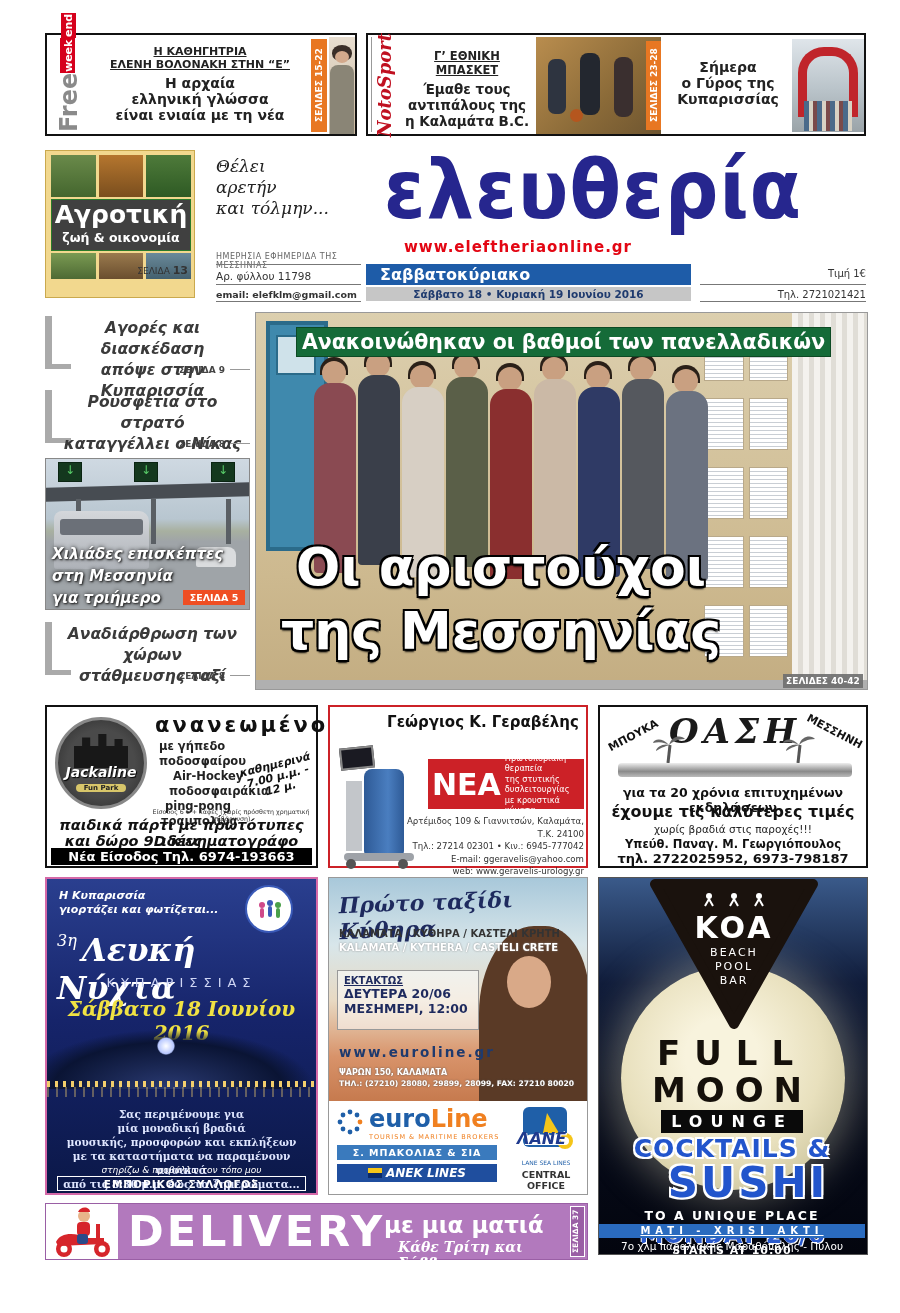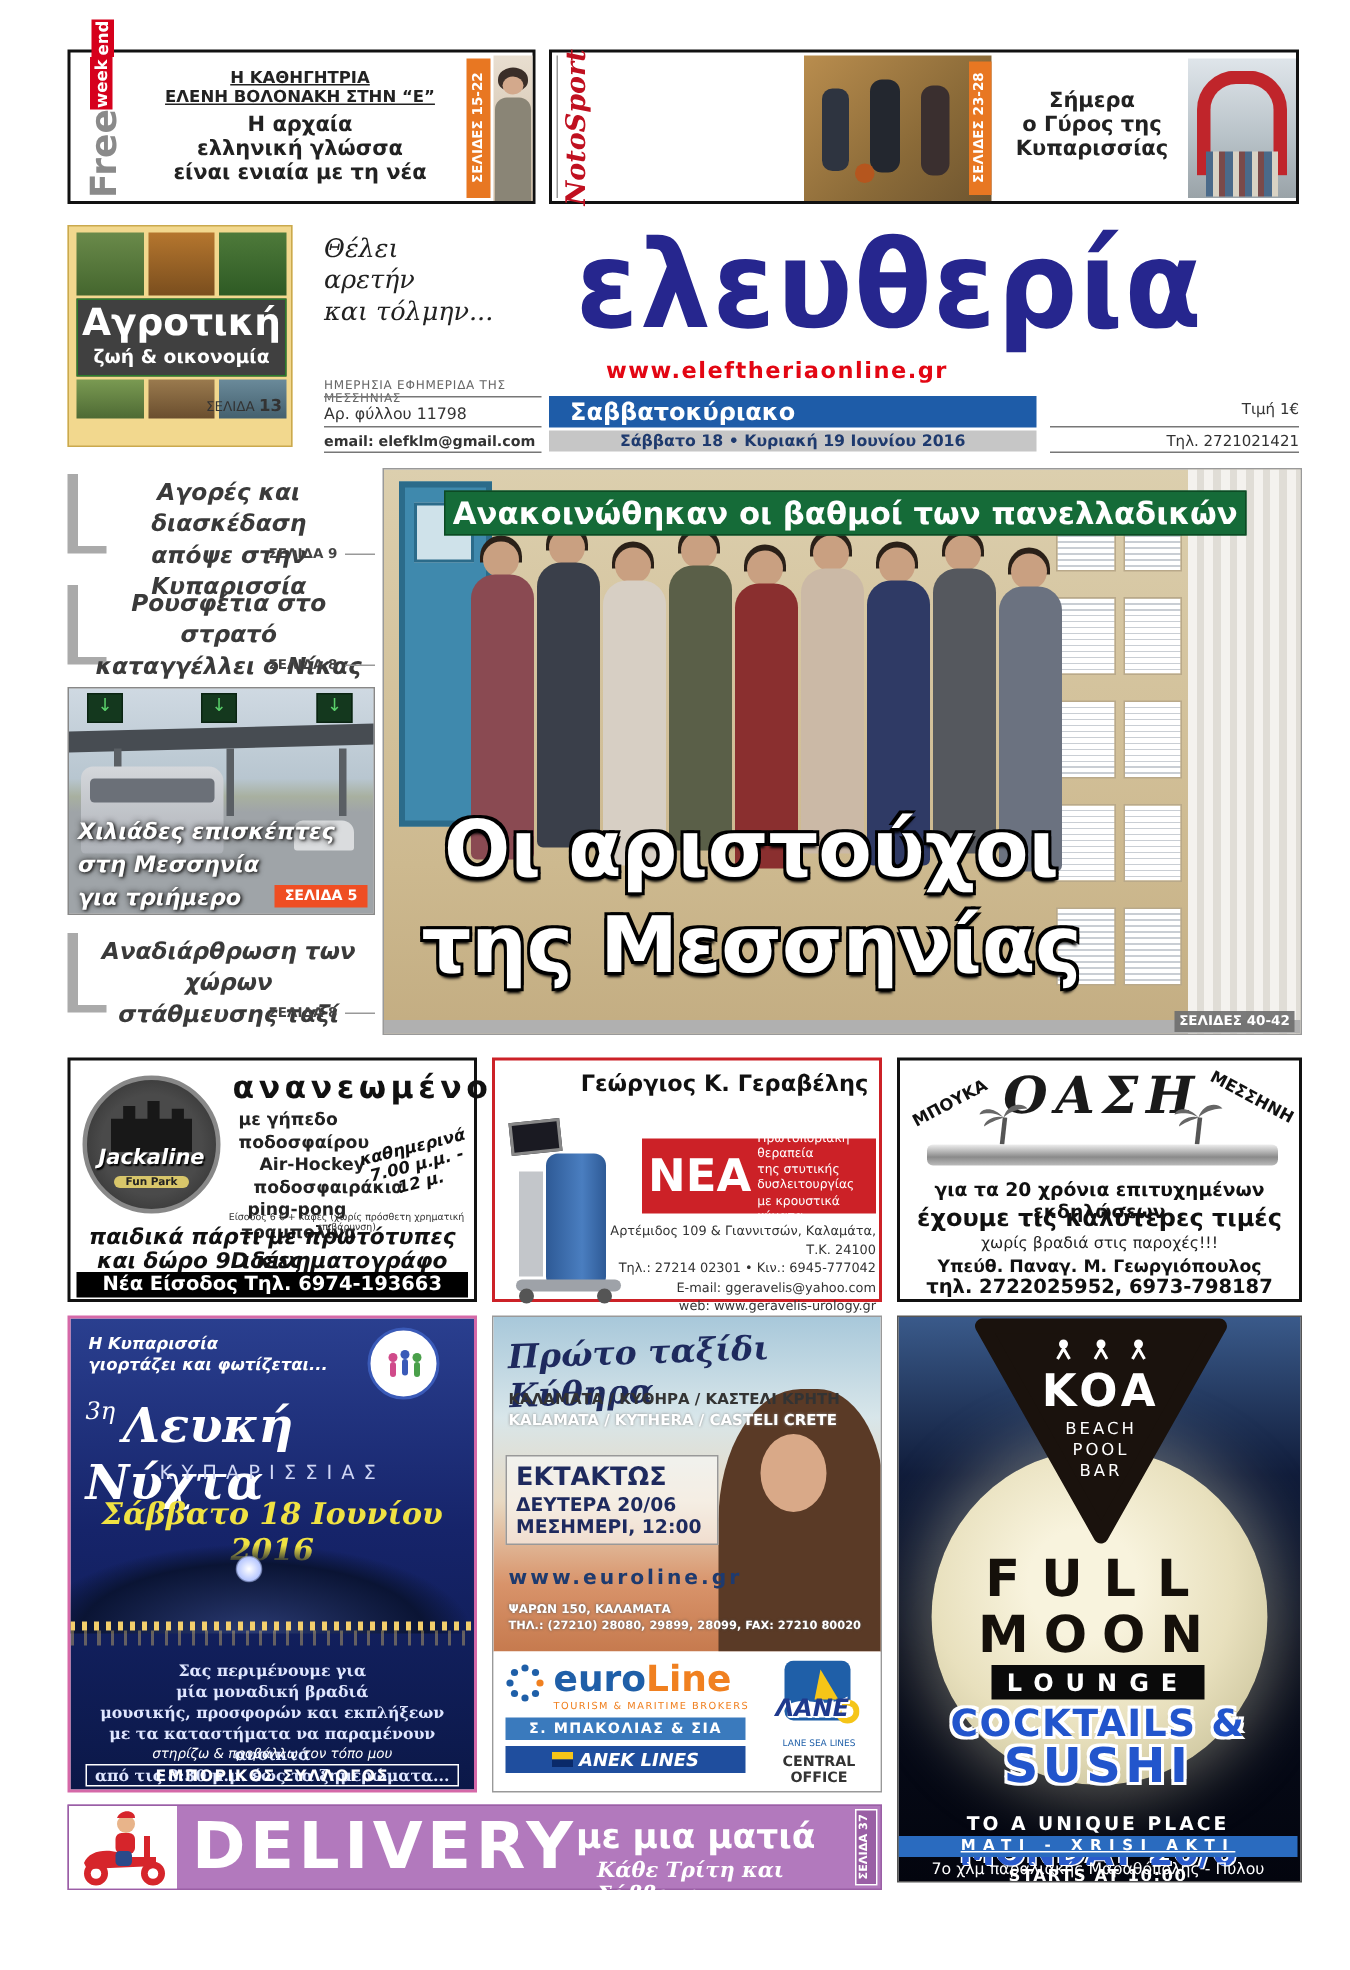--- a/index.html
+++ b/index.html
@@ -50,20 +50,26 @@
   <div class="abs pagestrip vert" style="left:264px;top:4px;width:16px;height:93px;">ΣΕΛΙΔΕΣ 15-22</div>
   <div class="abs" style="left:282px;top:2px;width:26px;height:97px;background:linear-gradient(#e8ded0,#cbb9a0);">
     <div class="abs" style="left:3px;top:8px;width:20px;height:16px;border-radius:50% 50% 45% 45%;background:#3a2e28;"></div>
     <div class="abs" style="left:6px;top:14px;width:14px;height:12px;border-radius:50%;background:#d3a98c;"></div>
     <div class="abs" style="left:1px;top:28px;width:24px;height:69px;border-radius:8px 8px 0 0;background:#8a8576;"></div>
   </div>
 </div>
 
 <div class="abs topbox" style="left:366px;top:33px;width:500px;height:103px;">
   <div class="abs vert serif b i" style="left:3px;top:2px;width:26px;height:95px;color:#c01020;font-size:18px;display:flex;align-items:center;justify-content:center;border-right:1px solid #999;">NotoSport</div>
+  <div class="abs c" style="left:34px;top:14px;width:130px;">
+    <div class="b" style="font-size:11.5px;text-decoration:underline;">Γ’ ΕΘΝΙΚΗ ΜΠΑΣΚΕΤ</div>
+    <div class="b" style="font-size:13.5px;margin-top:4px;">Έμαθε τους</div>
+    <div class="b" style="font-size:13.5px;">αντιπάλους της</div>
+    <div class="b" style="font-size:13.5px;">η Καλαμάτα B.C.</div>
+  </div>
   <div class="abs" style="left:168px;top:2px;width:125px;height:97px;background:linear-gradient(135deg,#b98d4e,#8a6a38 60%,#6e5530);">
     <div class="abs" style="left:12px;top:22px;width:18px;height:55px;border-radius:7px;background:#2e3440;"></div>
     <div class="abs" style="left:44px;top:16px;width:20px;height:62px;border-radius:8px;background:#23272f;"></div>
     <div class="abs" style="left:78px;top:20px;width:19px;height:60px;border-radius:8px;background:#3a2f2f;"></div>
     <div class="abs" style="left:34px;top:72px;width:13px;height:13px;border-radius:50%;background:#b5561e;"></div>
   </div>
   <div class="abs pagestrip vert" style="left:278px;top:6px;width:15px;height:89px;">ΣΕΛΙΔΕΣ 23-28</div>
   <div class="abs c" style="left:300px;top:24px;width:120px;">
     <div class="b" style="font-size:14px;">Σήμερα</div>
     <div class="b" style="font-size:14px;">ο Γύρος της</div>
@@ -360,21 +366,21 @@
 
 <div class="abs" style="left:328px;top:877px;width:260px;height:318px;border:1px solid #999;background:#fff;overflow:hidden;">
   <div class="abs" style="left:0;top:0;width:258px;height:223px;background:linear-gradient(180deg,#a8c8da 0%,#d8e6ea 30%,#e8d9c2 55%,#d8936a 80%,#c67a4e 100%);">
     <div class="abs" style="left:150px;top:48px;width:110px;height:175px;border-radius:50% 40% 0 0;background:#5a3a26;"></div>
     <div class="abs" style="left:178px;top:78px;width:44px;height:52px;border-radius:50%;background:#d9a988;"></div>
   </div>
   <div class="abs serif i b" style="left:10px;top:10px;width:240px;font-size:22px;color:#1e2a5e;transform:rotate(-2deg);">Πρώτο ταξίδι Κύθηρα</div>
   <div class="abs b" style="left:10px;top:50px;font-size:10px;color:#333;">ΚΑΛΑΜΑΤΑ / ΚΥΘΗΡΑ / ΚΑΣΤΕΛΙ ΚΡΗΤΗ</div>
   <div class="abs b w" style="left:10px;top:64px;font-size:10px;text-shadow:0 0 2px #888;">KALAMATA / KYTHERA / CASTELI CRETE</div>
   <div class="abs" style="left:8px;top:92px;width:142px;height:60px;background:rgba(255,255,255,.55);border:1px solid #999;padding:4px 6px;">
-    <div class="b" style="font-size:17px;color:#1e2a5e;">ΕΚΤΑΚΤΩΣ</div>
+    <div class="b" style="font-size:10px;color:#1e2a5e;text-decoration:underline;">ΕΚΤΑΚΤΩΣ</div>
     <div class="b" style="font-size:12.5px;color:#1e2a5e;">ΔΕΥΤΕΡΑ 20/06</div>
     <div class="b" style="font-size:12.5px;color:#1e2a5e;">ΜΕΣΗΜΕΡΙ, 12:00</div>
   </div>
   <div class="abs b" style="left:10px;top:166px;font-size:13.5px;letter-spacing:2px;color:#1e3a6e;">www.euroline.gr</div>
   <div class="abs b w" style="left:10px;top:190px;font-size:8px;text-shadow:0 0 2px #555;">ΨΑΡΩΝ 150, ΚΑΛΑΜΑΤΑ</div>
   <div class="abs b w" style="left:10px;top:201px;font-size:7.6px;text-shadow:0 0 2px #555;">ΤΗΛ.: (27210) 28080, 29899, 28099, FAX: 27210 80020</div>
   <div class="abs" style="left:0;top:223px;width:258px;height:93px;background:#fff;">
     <svg class="abs" style="left:8px;top:8px;" width="26" height="26" viewBox="0 0 26 26">
       <circle cx="13" cy="3" r="2.4" fill="#1f5fa8"></circle>
         <circle cx="20" cy="6" r="2.4" fill="#1f5fa8"></circle>
@@ -428,21 +434,21 @@
   <div class="abs c b w" style="left:48px;top:32px;width:174px;font-size:30px;letter-spacing:3px;">KOA</div>
   <div class="abs c w" style="left:48px;top:68px;width:174px;font-size:11px;line-height:14px;letter-spacing:2px;">
     <div>BEACH</div>
     <div>POOL</div>
     <div>BAR</div>
   </div>
   <div class="abs c b" style="left:0;top:155px;width:266px;font-size:34px;letter-spacing:14px;color:#15100a;">FULL</div>
   <div class="abs c b" style="left:0;top:192px;width:266px;font-size:34px;letter-spacing:10px;color:#15100a;">MOON</div>
   <div class="abs c b w" style="left:62px;top:232px;width:142px;font-size:16px;letter-spacing:8px;background:#0a0a0a;padding:2px 0;">LOUNGE</div>
   <div class="abs c b outline-white" style="left:0;top:256px;width:266px;font-size:25px;color:#2255cc;letter-spacing:1px;">COCKTAILS &amp;</div>
-  <div class="abs c b outline-white" style="left:0;top:280px;width:266px;font-size:32px;color:#2255cc;letter-spacing:3px;">SUSHI</div>
+  <div class="abs c b outline-white" style="left:16px;top:280px;width:266px;font-size:42px;color:#2255cc;letter-spacing:3px;">SUSHI</div>
   <div class="abs c b w" style="left:0;top:330px;width:266px;font-size:12.5px;letter-spacing:2px;">TO A UNIQUE PLACE</div>
   <div class="abs c b" style="left:0;top:343px;width:266px;font-size:24px;color:#2a5acc;text-shadow:1px 1px 0 #fff,-1px -1px 0 #fff;">MONDAY 20/6</div>
 
   <div class="abs c b w" style="left:0;top:366px;width:266px;font-size:11px;letter-spacing:1px;">STARTS AT 10:00</div>
 
   <div class="abs c b w" style="left:0;top:347px;width:0;height:0;"></div>
   <div class="abs c b w" style="left:0;bottom:16px;width:266px;height:14px;background:#2a6bbf;font-size:10px;line-height:14px;letter-spacing:5px;text-decoration:underline;">MATI - XRISI AKTI</div>
   <div class="abs c w" style="left:0;bottom:2px;width:266px;font-size:10.5px;">7ο χλμ παραλιακής Μαραθόπολης - Πύλου</div>
 </div>
 

